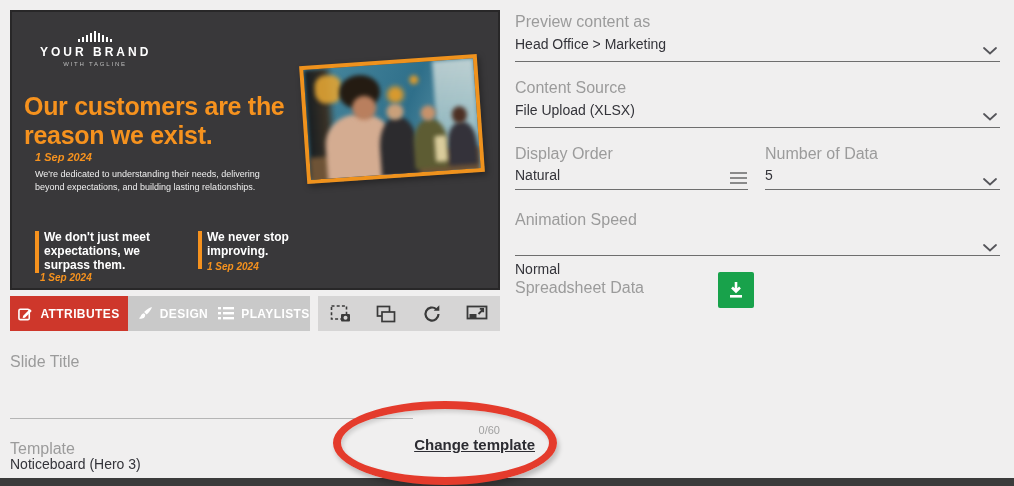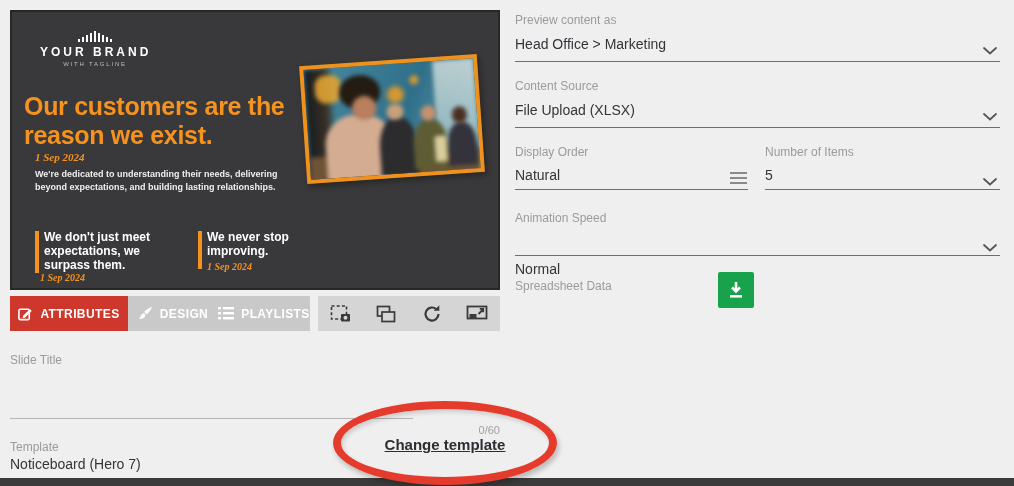--- a/index.html
+++ b/index.html
@@ -17,24 +17,24 @@
     background:#39383a; box-shadow: inset 0 0 0 2px rgba(10,10,10,.35);
     overflow:hidden;
   }
   .logo { left:30px; top:20px; width:110px; text-align:center; color:#fff; }
   .logo-bars { display:flex; justify-content:center; align-items:flex-end; gap:2px; height:12px; margin-bottom:3px; }
   .logo-bars i { display:block; width:2px; background:#fff; }
   .brand-name { font-size:12px; font-weight:bold; letter-spacing:3px; white-space:nowrap; }
   .brand-tag { font-size:6px; letter-spacing:1.8px; color:#bdbdbd; margin-top:2px; }
   .headline { left:14px; top:82px; width:262px; font-size:25px; line-height:29px;
     font-weight:800; color:#f6921e; letter-spacing:-0.3px; }
-  .slide-date { color:#f6921e; font-style:italic; font-weight:800; font-size:11px;font-family:Liberation Serif, serif; }
+  .slide-date { color:#f6921e; font-style:italic; font-weight:800; font-size:11px; }
   #slide-date-main { left:25px; top:141px; }
   .slide-body { left:25px; top:158px; width:248px; font-size:9px; line-height:13px;
-    font-weight:bold; color:#efefef; }
+    font-weight:normal; color:#efefef; }
   .slide-item-bar { width:4px; background:#f6921e; }
   .slide-item-title { font-size:12px; line-height:14px; font-weight:800; color:#fff; }
   .slide-item-date { font-size:10px; }
 
   
   #photo {
     left:293px; top:50px; width:178px; height:118px;
     transform:rotate(-4deg);
     border:4px solid #ef921d; background:linear-gradient(115deg,#4a8aa0,#2f6f8a 55%,#79aab8);
     overflow:hidden; box-shadow:2px 3px 6px rgba(0,0,0,.35);
@@ -61,30 +61,30 @@
   .tab { top:296px; height:35px; display:flex; align-items:center; justify-content:center;
     gap:7px; color:#fff; font-size:12px; font-weight:bold; letter-spacing:.4px; cursor:pointer; }
   #tab-attributes { left:10px; width:118px; background:#ce372b; }
   #tab-design { left:128px; width:90px; background:#c9c9c9; }
   #tab-playlists { left:218px; width:92px; background:#c9c9c9; }
   #toolbar { left:318px; top:296px; width:182px; height:35px; background:#d6d5d5;
     display:flex; align-items:center; justify-content:space-around; }
   .toolbtn { display:flex; align-items:center; justify-content:center; width:34px; height:30px; cursor:pointer; }
 
   
-  .f-label { font-size:12px; color:#9b9b9b; }
+  .f-label { font-size:16px; color:#9b9b9b; }
   .f-value { font-size:14px; color:#34343a; }
   #slide-title-label { left:10px; top:353px; }
   #slide-title-input { left:10px; top:394px; width:403px; height:25px; border:none;
     border-bottom:1px solid #b5b5b5; background:transparent; font-size:16px; color:#34343a;
     font-family:"Liberation Sans", sans-serif; outline:none; }
   #char-counter { left:400px; top:424px; width:100px; text-align:right; font-size:11px; color:#a0a0a0; z-index:6; }
   #template-label { left:10px; top:440px; }
   #template-value { left:10px; top:456px; }
-  #change-template { left:355px; top:436px; width:180px; text-align:center;
+  #change-template { left:355px; top:436px; width:180px; text-align:right;
     font-size:15px; font-weight:bold; color:#2c2c32; text-decoration:underline; z-index:6; cursor:pointer; }
   #annotation-ellipse {
     left:333px; top:401px; width:224px; height:84px; border-radius:50%;
     border:8px solid #e43b2c; z-index:5;
     box-shadow:2px 4px 5px rgba(0,0,0,.22), inset 2px 3px 4px rgba(0,0,0,.14);
     pointer-events:none;
   }
   #bottom-bar { left:0; top:478px; width:1014px; height:8px; background:#3b3b3b; }
 
   
@@ -214,21 +214,21 @@
           <path d="M12.5 9l4.5-4.5M13.8 3.8h3.4v3.4" stroke="#3a3a3a" stroke-width="1.8" fill="none"></path>
         </svg>
     </span>
   </div>
 
   <div id="slide-title-label" class="abs f-label">Slide Title</div>
   <input id="slide-title-input" class="abs" type="text" value="" style="">
   <div id="char-counter" class="abs">0/60</div>
 
   <div id="template-label" class="abs f-label">Template</div>
-  <div id="template-value" class="abs f-value">Noticeboard (Hero 7)</div>
+  <div id="template-value" class="abs f-value">Noticeboard (Hero 3)</div>
   <a id="change-template" class="abs">Change template</a>
   <div id="annotation-ellipse" class="abs"></div>
 
   <div class="abs f-label rp-label" style="top:13px">Preview content as</div>
   <div class="abs f-value rp-label" style="top:36px; width:460px; cursor:pointer;">Head Office &gt; Marketing</div>
   <span class="abs chev" style="left:983px; top:41px"><svg width="14" height="8" viewBox="0 0 14 8">
         <path d="M1 1l6 5.5L13 1" fill="none" stroke="#55555a" stroke-width="1.8" stroke-linecap="round"></path>
       </svg></span>
   <div id="ln1" class="abs rp-line"></div>
 
@@ -243,21 +243,21 @@
   <div class="abs f-value rp-label" style="top:167px; width:210px; cursor:pointer;">Natural</div>
   <span class="abs" style="left:730px; top:170px; cursor:pointer;"><svg width="17" height="12" viewBox="0 0 17 12">
         <g fill="#8a8a8a">
           <rect width="17" height="2"></rect>
           <rect y="5" width="17" height="2"></rect>
           <rect y="10" width="17" height="2"></rect>
         </g>
       </svg></span>
   <div id="ln3a" class="abs rp-line"></div>
 
-  <div class="abs f-label" style="left:765px; top:145px">Number of Items</div>
+  <div class="abs f-label" style="left:765px; top:145px">Number of Data</div>
   <div class="abs f-value" style="left:765px; top:167px; width:210px; cursor:pointer;">5</div>
   <span class="abs chev" style="left:983px; top:172px"><svg width="14" height="8" viewBox="0 0 14 8">
         <path d="M1 1l6 5.5L13 1" fill="none" stroke="#55555a" stroke-width="1.8" stroke-linecap="round"></path>
       </svg></span>
   <div id="ln3b" class="abs rp-line"></div>
 
   <div class="abs f-label rp-label" style="top:211px">Animation Speed</div>
   <div class="abs f-value rp-label" style="top:233px; width:460px; cursor:pointer;margin-top:28px;">Normal</div>
   <span class="abs chev" style="left:983px; top:238px"><svg width="14" height="8" viewBox="0 0 14 8">
         <path d="M1 1l6 5.5L13 1" fill="none" stroke="#55555a" stroke-width="1.8" stroke-linecap="round"></path>

